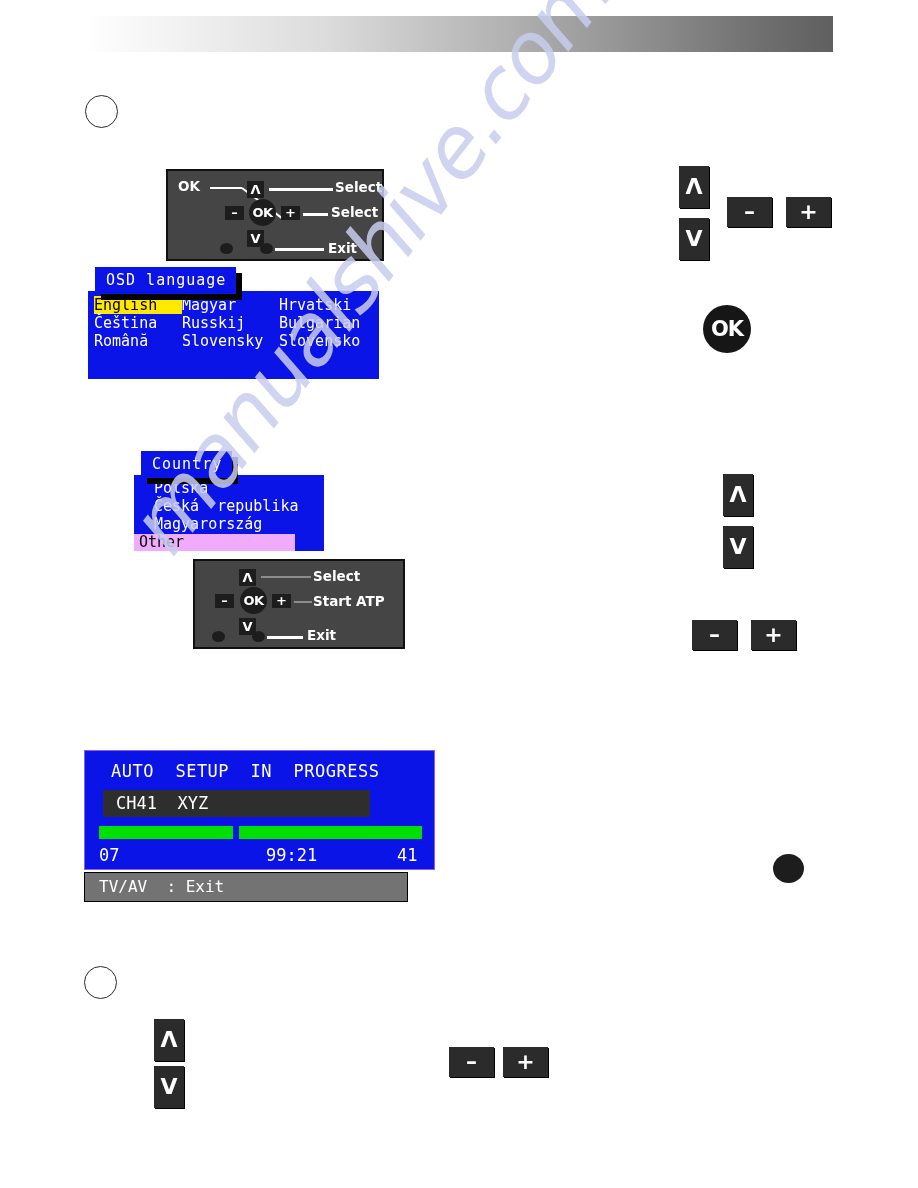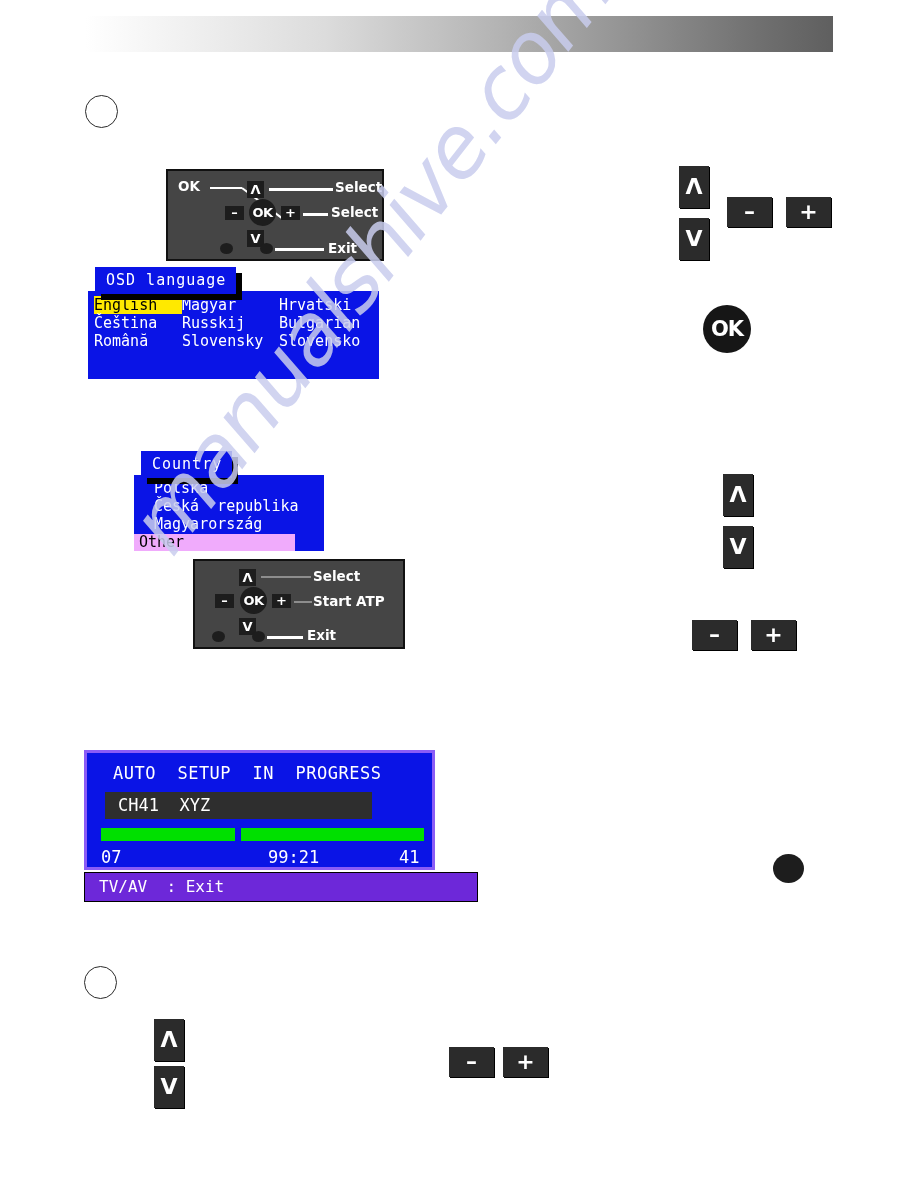--- a/index.html
+++ b/index.html
@@ -278,21 +278,21 @@
     position: absolute;
     left: 84px; top: 750px;
     width: 351px; height: 152px;
     z-index: 3;
   }
   #as-main {
     position: absolute;
     left: 0; top: 0;
     width: 351px; height: 120px;
     background: #0a14e6;
-    border: 3px solid #8b5cf6;
+    border: 1px solid #8b5cf6;
     box-sizing: border-box;
   }
   #as-heading {
     position: absolute;
     left: 26px; top: 10px;
     color: #ffffff;
     font-family: "DejaVu Sans Mono", monospace;
     font-size: 17px;
     letter-spacing: .5px;
     white-space: pre;
@@ -324,22 +324,22 @@
     font-family: "DejaVu Sans Mono", monospace;
     font-size: 17px;
     white-space: pre;
   }
   #as-stat-left   { left: 14px; }
   #as-stat-mid    { left: 181px; }
   #as-stat-right  { left: 312px; }
   #as-footer {
     position: absolute;
     left: 0; top: 122px;
-    width: 394px; height: 30px;
-    background: #6d28d9;
+    width: 324px; height: 30px;
+    background: #737373;
     border: 1px solid #000;
     box-sizing: border-box;
     color: #ffffff;
     font-family: "DejaVu Sans Mono", monospace;
     font-size: 16px;
     line-height: 28px;
     padding-left: 14px;
     white-space: pre;
   }
 </style>

